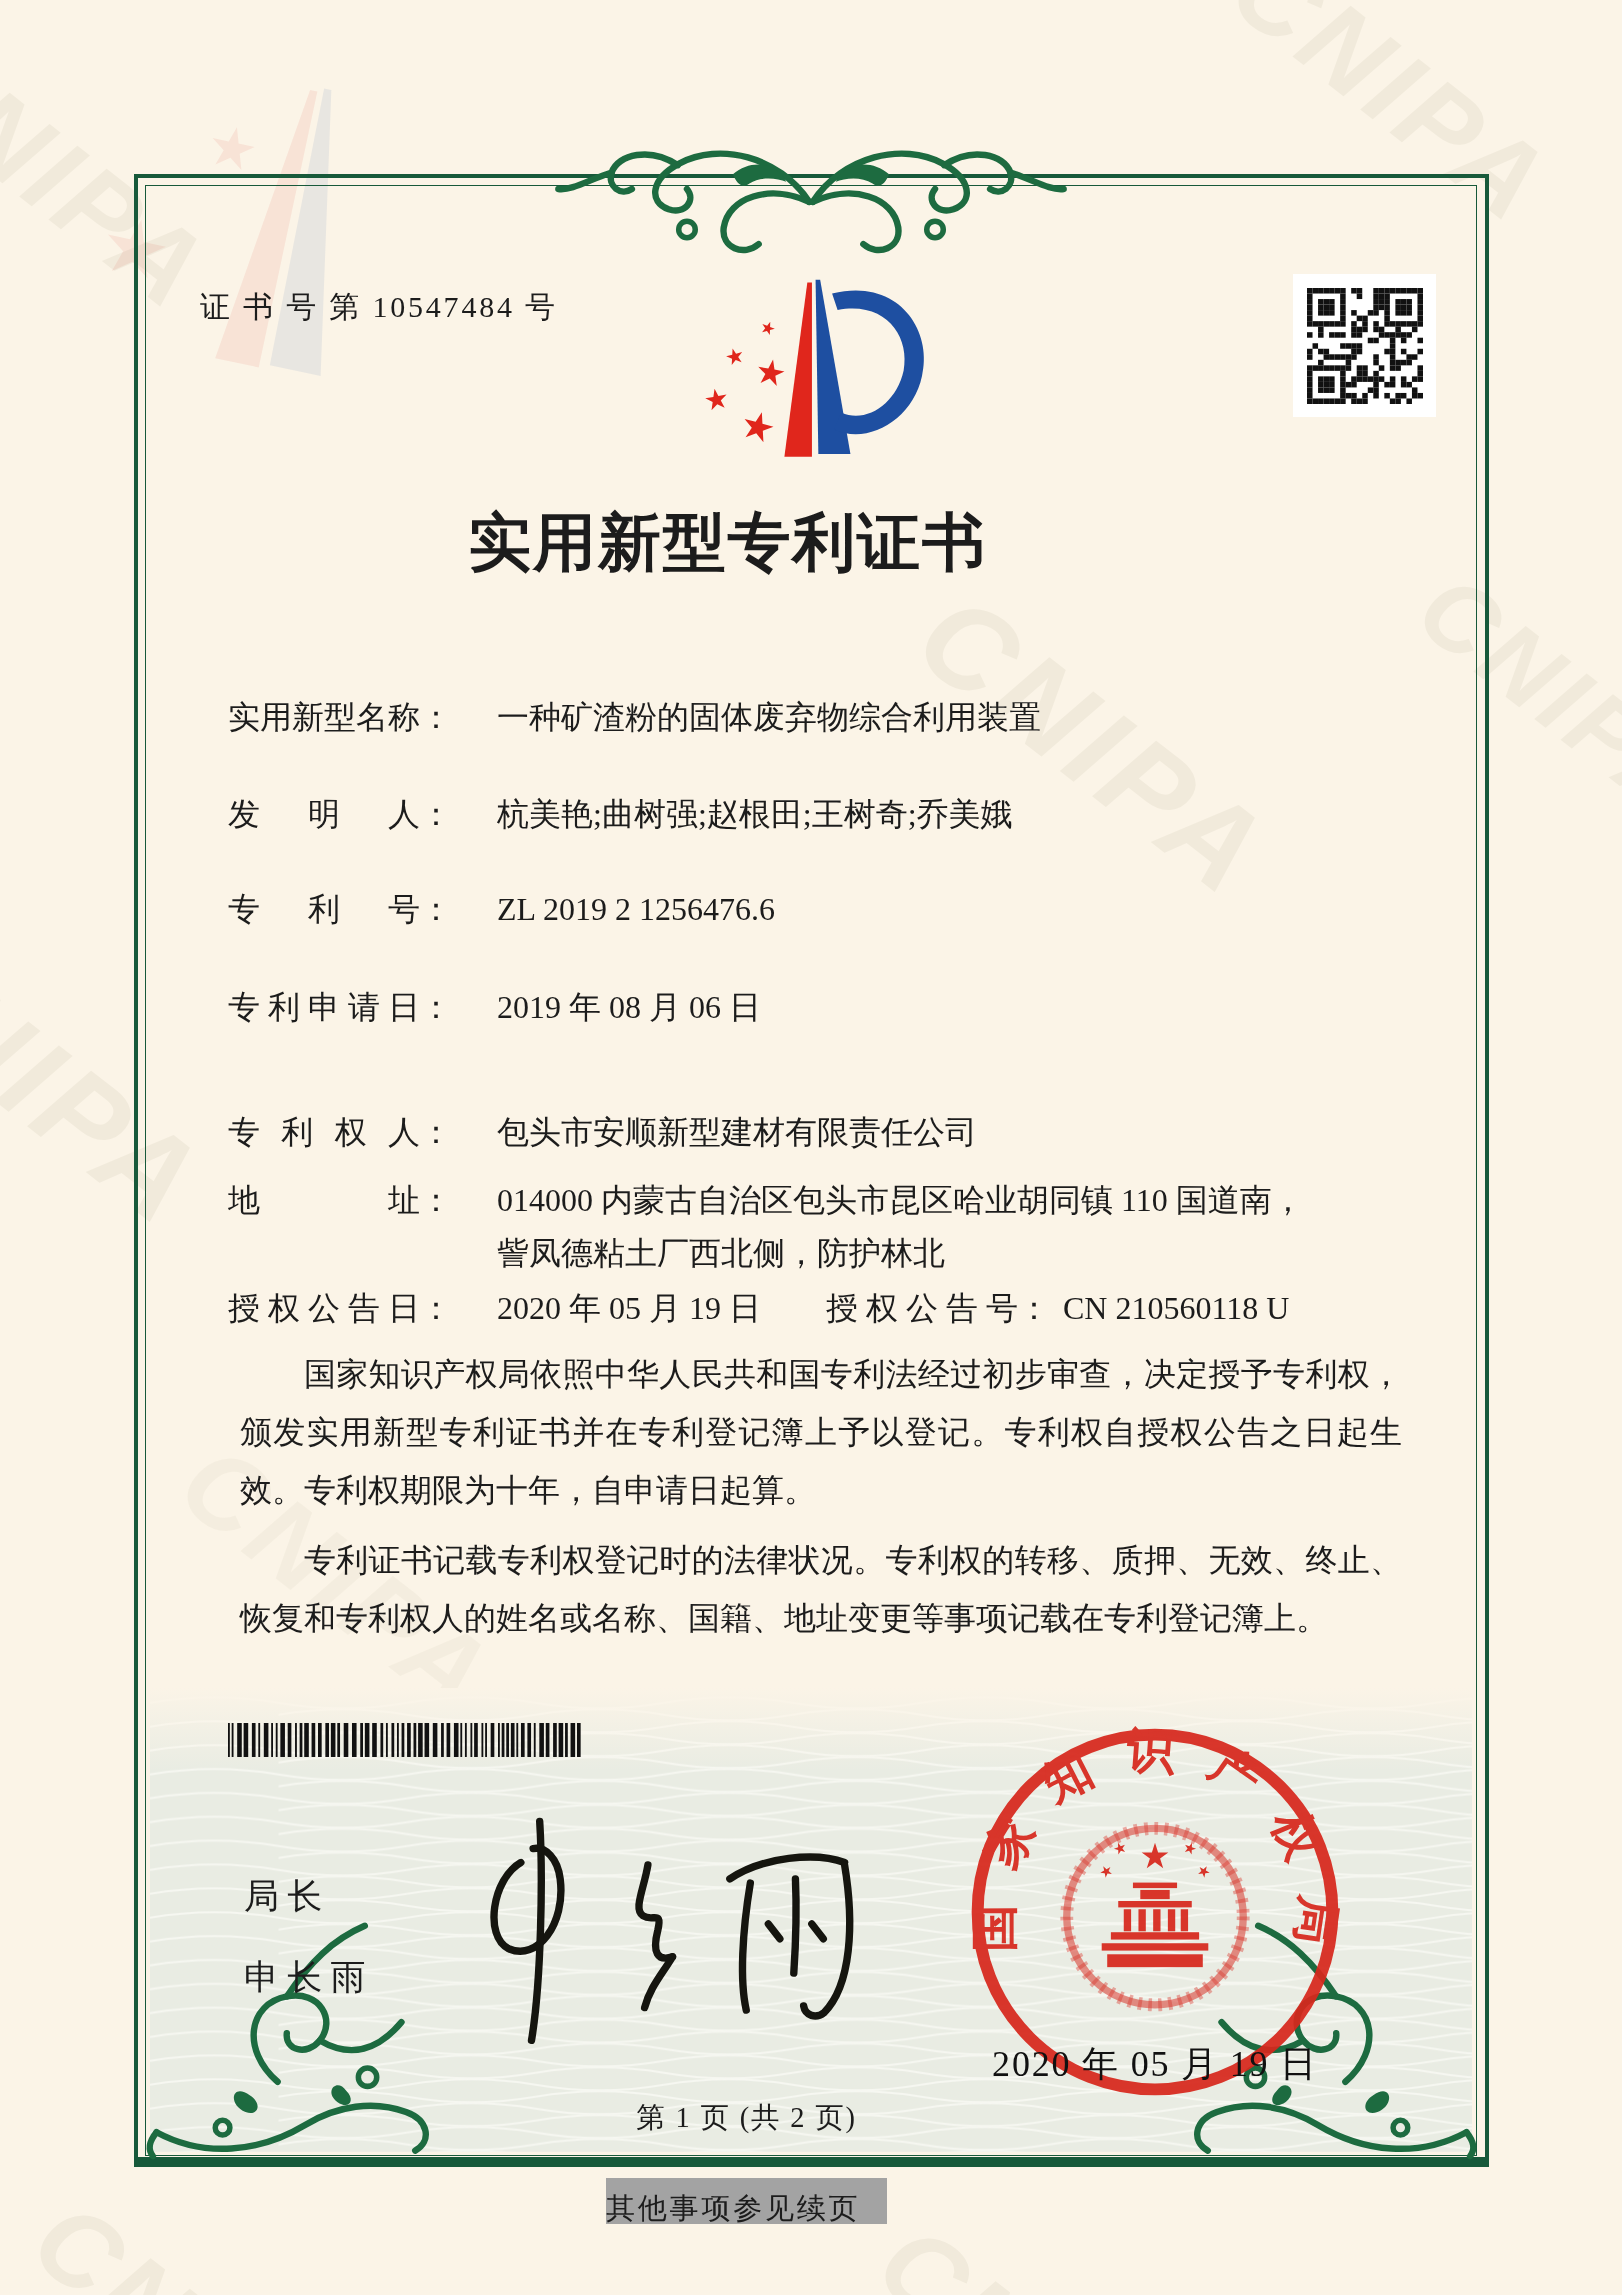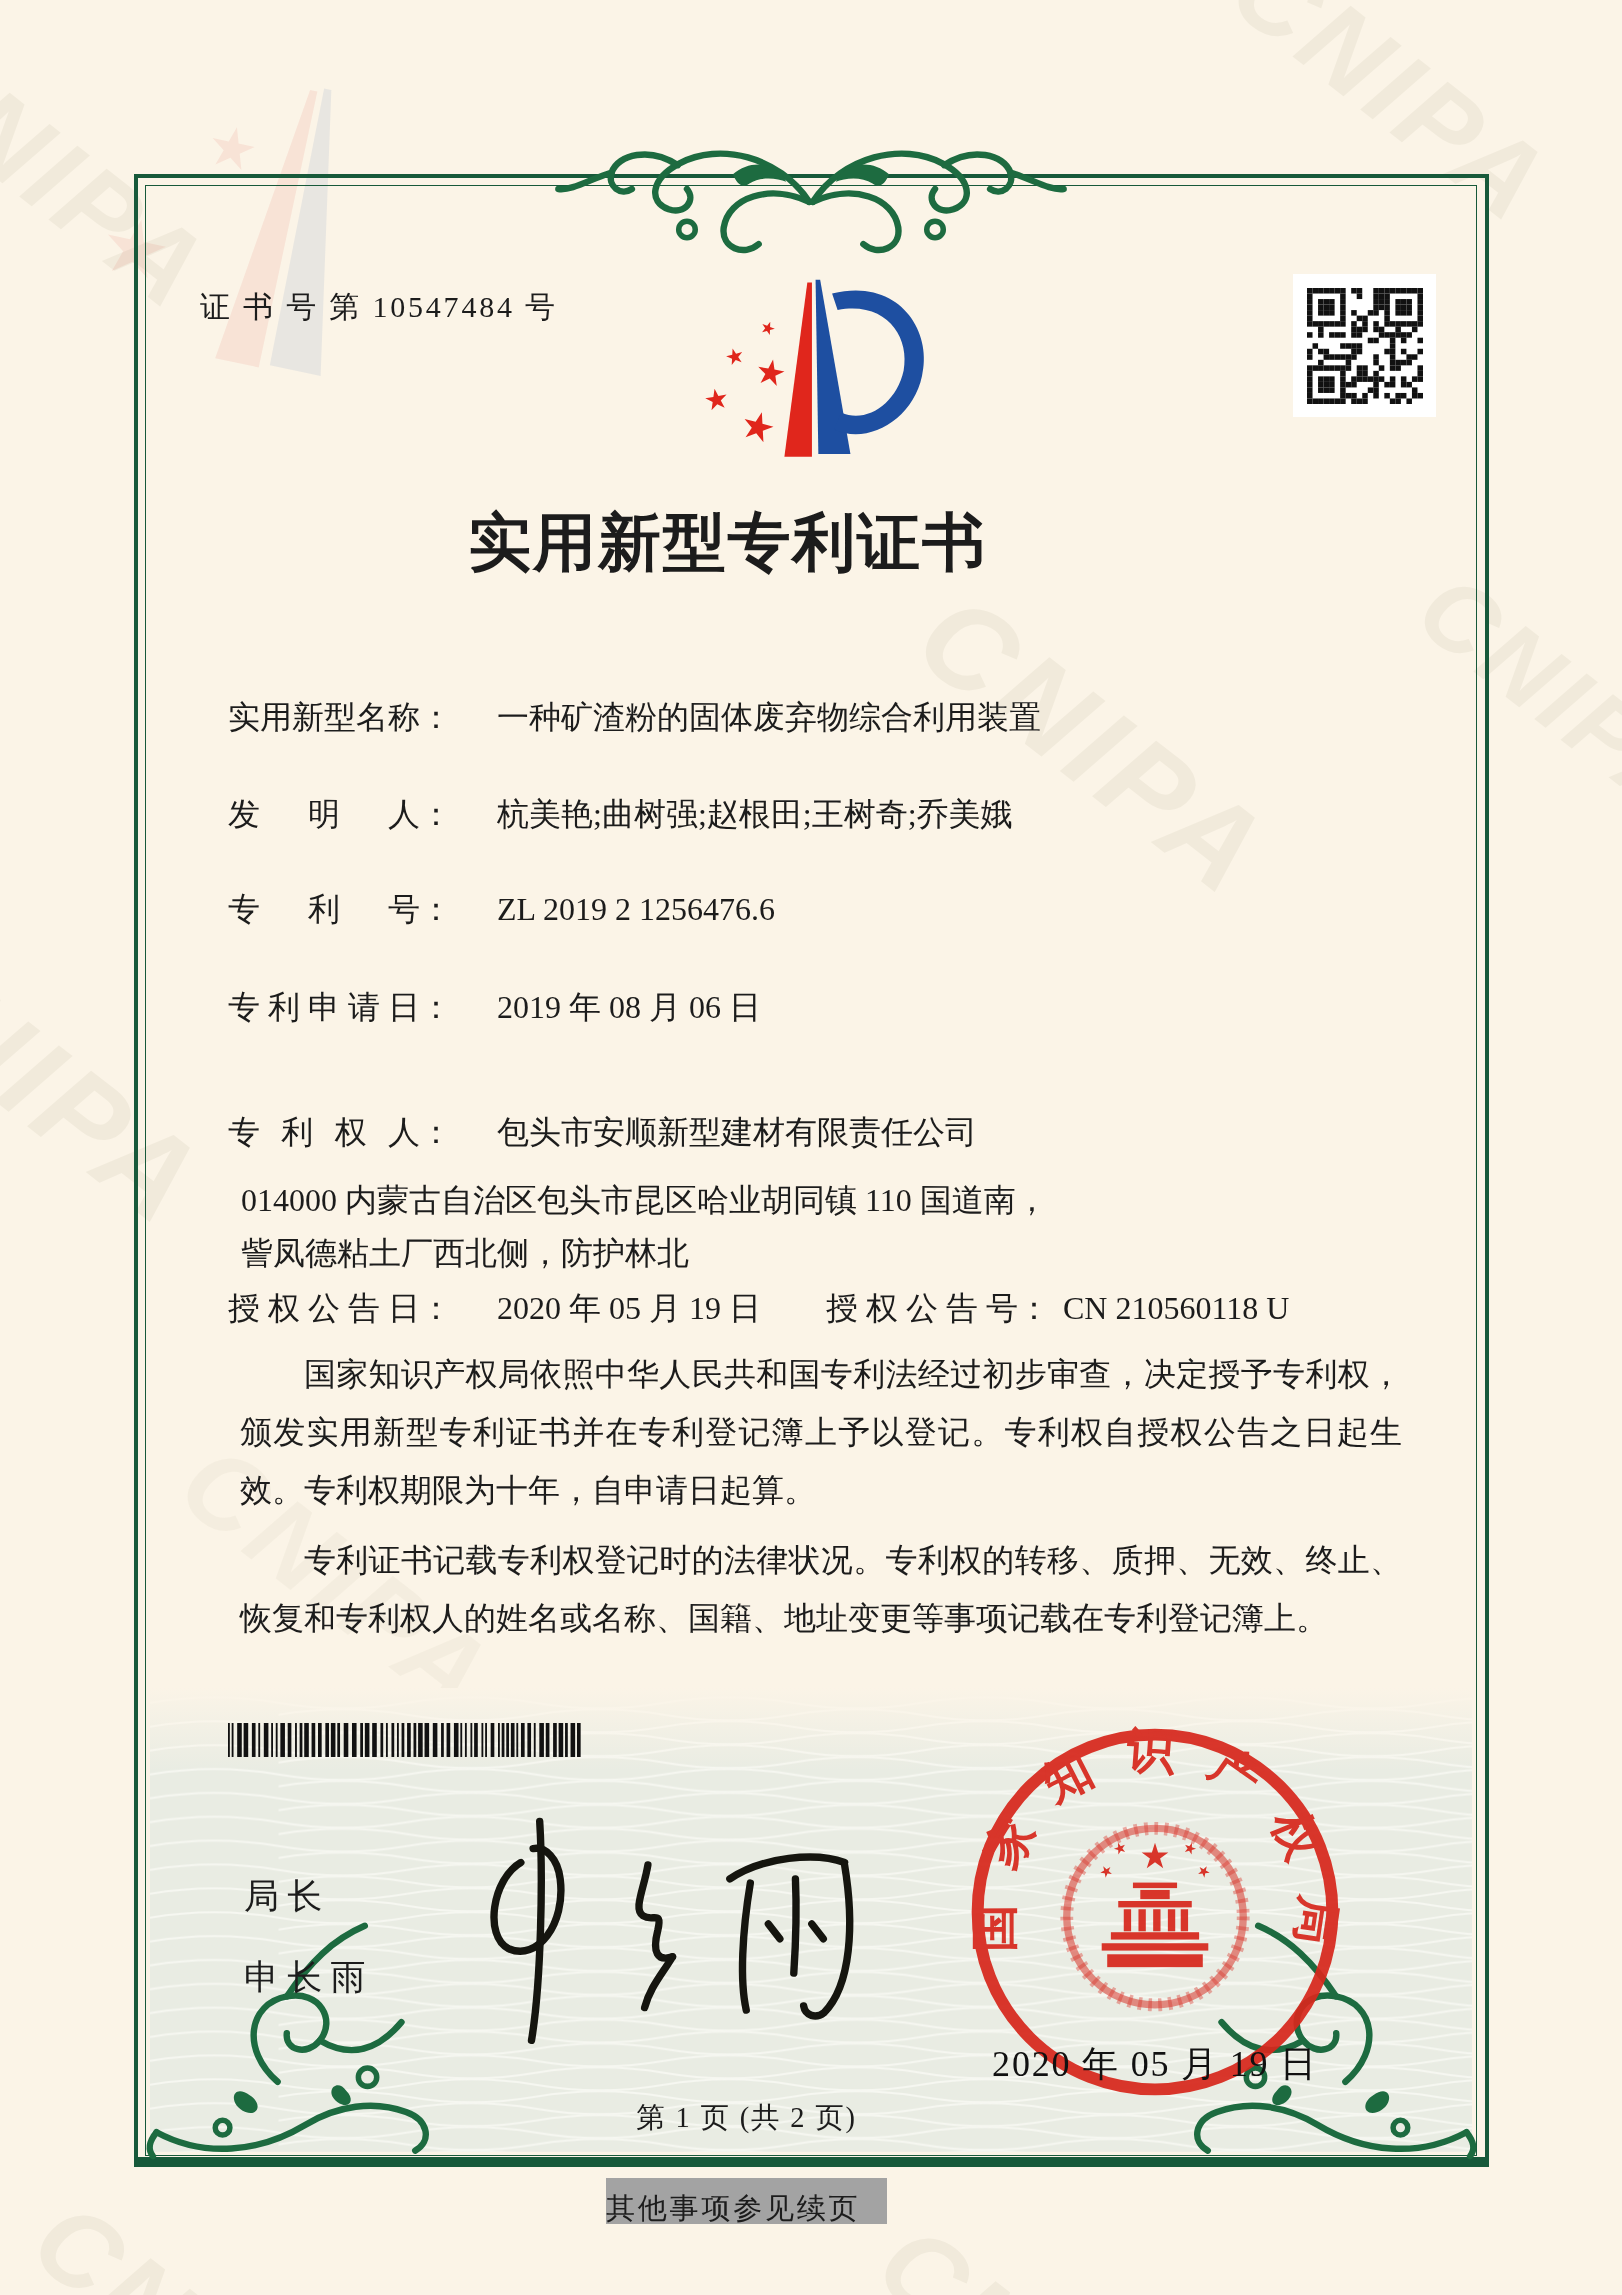--- a/index.html
+++ b/index.html
@@ -381,20 +381,21 @@
   </div>
   <div class="frow" style="top:981px;">
     <span class="flabel"><span class="ltext">专利申请日</span>：</span>
     <span class="fvalue">2019 年 08 月 06 日</span>
   </div>
   <div class="frow" style="top:1078px;margin-top:28px;">
     <span class="flabel"><span class="ltext">专利权人</span>：</span>
     <span class="fvalue">包头市安顺新型建材有限责任公司</span>
   </div>
   <div class="frow" style="top:1174px;">
+    <span class="flabel"><span class="ltext">地址</span>：</span>
     <span class="fvalue">014000  内蒙古自治区包头市昆区哈业胡同镇 110 国道南，
 訾凤德粘土厂西北侧，防护林北</span>
   </div>
   <div class="frow" style="top:1282px;">
     <span class="flabel"><span class="ltext">授权公告日</span>：</span>
     <span class="fvalue" style="white-space:nowrap;">2020 年 05 月 19 日</span>
     <span class="pair2">
       <span class="flabel"><span class="ltext">授权公告号</span>：</span>
       <span class="fvalue" style="white-space:nowrap;">CN 210560118 U</span>
     </span>

